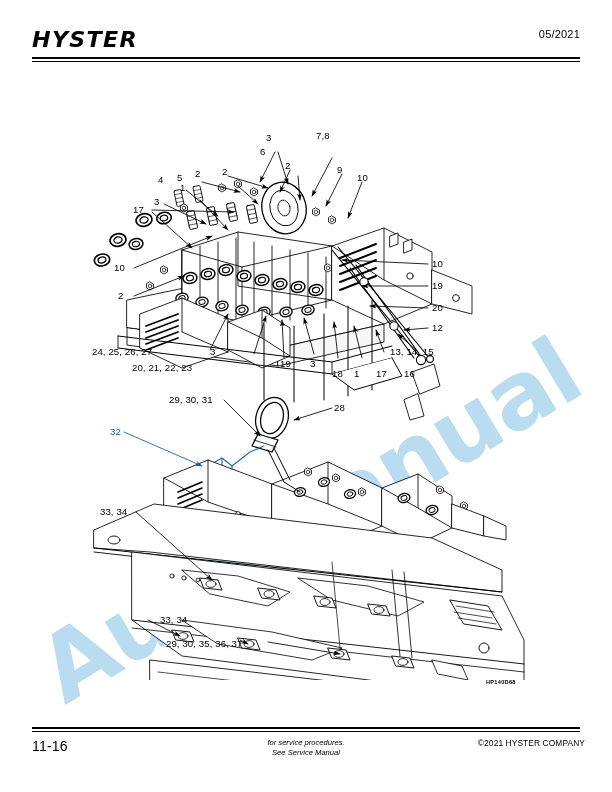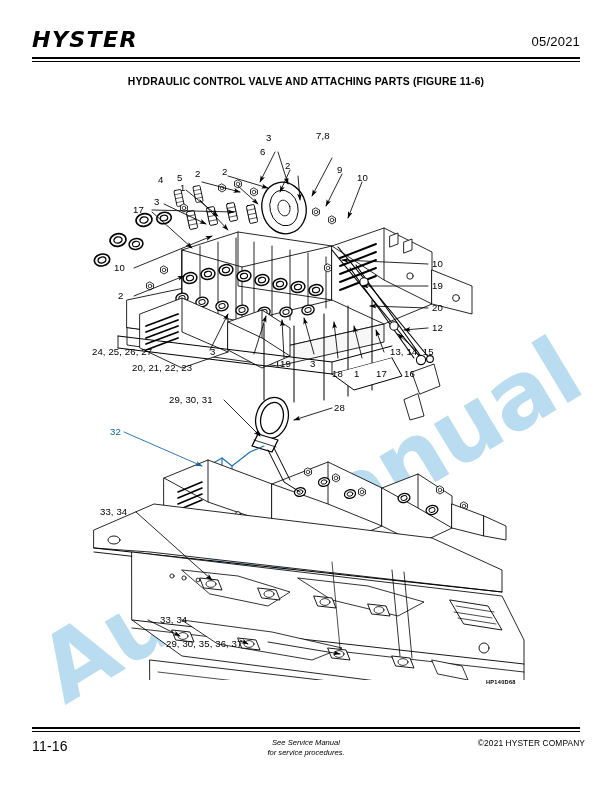--- a/index.html
+++ b/index.html
@@ -44,22 +44,22 @@
     top: 2px;
     text-align: center;
     width: 150px;
     font-size: 7.2px;
     line-height: 10.2px;
     letter-spacing: 0.25px;
   }
   .header-date {
     position: absolute;
     right: 0;
-    top: 6px;
-    font-size: 13px;
+    top: 0;
+    font-size: 11px;
     letter-spacing: 0.2px;
   }
   .header-rule {
     position: absolute;
     left: 32px;
     top: 57px;
     width: 548px;
     height: 0;
     border-top: 2.4px solid #000;
   }
@@ -177,21 +177,20 @@
 
 <div class="page">
 
   <div class="header">
     <div class="logo">HYSTER</div>
     <div class="header-date">05/2021</div>
   </div>
   <div class="header-rule"></div>
   <div class="header-rule-thin"></div>
 
-  <div class="title">HYDRAULIC CONTROL VALVE AND ATTACHING PARTS (FIGURE 11-6)</div>
 
   <div class="figure">
 
     <div class="watermark">AutoManual</div>
 
     <svg class="fig-svg" width="548" height="580" viewBox="0 0 548 580">
       <defs>
         <marker id="ah" markerWidth="7" markerHeight="7" refX="6.4" refY="2.4" orient="auto" markerUnits="userSpaceOnUse">
           <path d="M0,0 L7,2.4 L0,4.8 L1.6,2.4 z" fill="#000"></path>
         </marker>
@@ -535,18 +534,18 @@
     <div class="callout" style="left:128px; top:514px;">33, 34</div>
     <div class="callout" style="left:134px; top:538px;">29, 30, 35, 36, 37</div>
   </div>
 
   <div class="fig-code">HP140D68</div>
 
   <div class="footer-rule"></div>
   <div class="footer-rule-thin"></div>
   <div class="footer-page">11-16</div>
   <div class="footer-center">
+    <div>for service procedures.</div>
     <div>See Service Manual</div>
-    <div>for service procedures.</div>
   </div>
   <div class="footer-right">©2021 HYSTER COMPANY</div>
 
 </div>
 
 </body></html>

